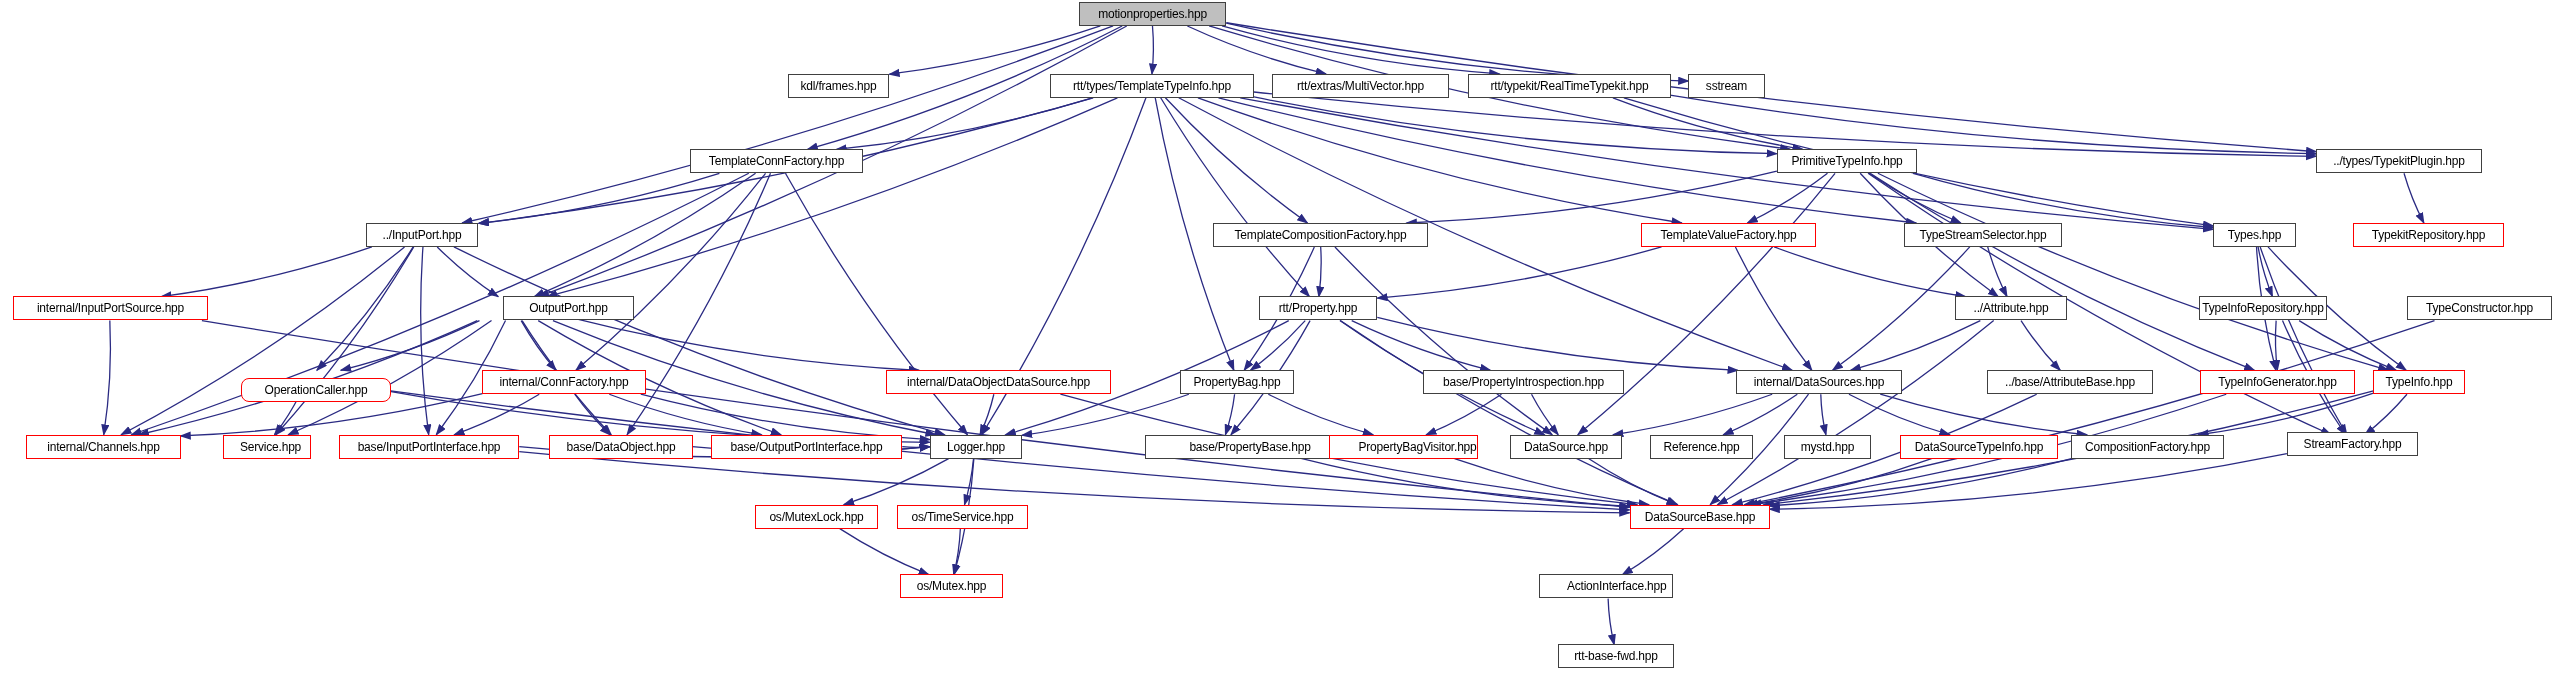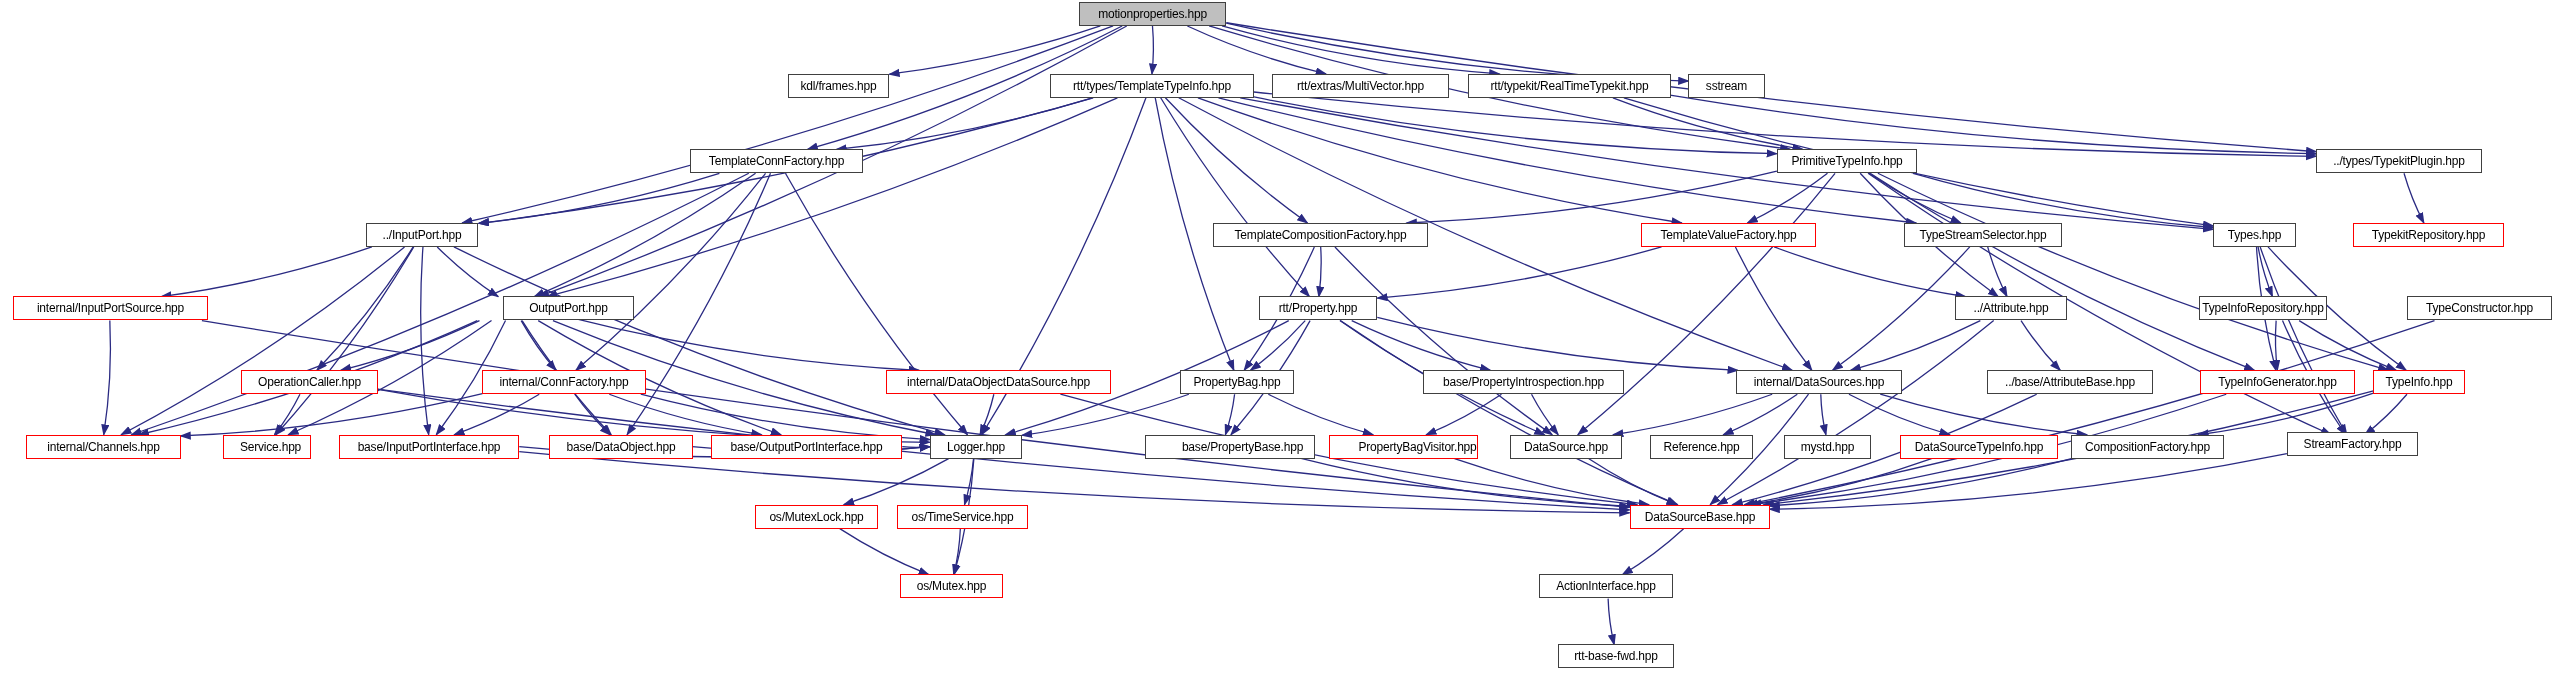--- a/index.html
+++ b/index.html
@@ -250,21 +250,21 @@
     </div>
     <div class="node" style="left: 1955px; top: 296px; width: 112px;">
       <span class="node-label">../Attribute.hpp</span>
     </div>
     <div class="node" style="left: 2199px; top: 296px; width: 128px;">
       <span class="node-label">TypeInfoRepository.hpp</span>
     </div>
     <div class="node" style="left: 2407px; top: 296px; width: 145px;">
       <span class="node-label">TypeConstructor.hpp</span>
     </div>
-    <div class="node red" style="left: 241px; top: 370px; width: 137px;">
+    <div class="node red" style="left: 241px; top: 378px; width: 150px; border-radius: 8px;">
       <span class="node-label">OperationCaller.hpp</span>
     </div>
     <div class="node red" style="left: 482px; top: 370px; width: 164px;">
       <span class="node-label">internal/ConnFactory.hpp</span>
     </div>
     <div class="node red" style="left: 886px; top: 370px; width: 225px;">
       <span class="node-label">internal/DataObjectDataSource.hpp</span>
     </div>
     <div class="node" style="left: 1180px; top: 370px; width: 114px;">
       <span class="node-label">PropertyBag.hpp</span>
@@ -295,21 +295,21 @@
     </div>
     <div class="node red" style="left: 549px; top: 435px; width: 144px;">
       <span class="node-label">base/DataObject.hpp</span>
     </div>
     <div class="node red" style="left: 711px; top: 435px; width: 191px;">
       <span class="node-label">base/OutputPortInterface.hpp</span>
     </div>
     <div class="node" style="left: 930px; top: 435px; width: 92px;">
       <span class="node-label">Logger.hpp</span>
     </div>
-    <div class="node" style="left: 1145px; top: 435px; width: 170px; padding-left: 25px;">
+    <div class="node" style="left: 1145px; top: 435px; width: 185px; padding-left: 25px;">
       <span class="node-label">base/PropertyBase.hpp</span>
     </div>
     <div class="node red" style="left: 1329px; top: 435px; width: 149px; padding-left: 28px;">
       <span class="node-label">PropertyBagVisitor.hpp</span>
     </div>
     <div class="node" style="left: 1510px; top: 435px; width: 112px;">
       <span class="node-label">DataSource.hpp</span>
     </div>
     <div class="node" style="left: 1650px; top: 435px; width: 103px;">
       <span class="node-label">Reference.hpp</span>
@@ -331,20 +331,20 @@
     </div>
     <div class="node red" style="left: 897px; top: 505px; width: 131px;">
       <span class="node-label">os/TimeService.hpp</span>
     </div>
     <div class="node red" style="left: 1630px; top: 505px; width: 140px;">
       <span class="node-label">DataSourceBase.hpp</span>
     </div>
     <div class="node red" style="left: 900px; top: 574px; width: 103px;">
       <span class="node-label">os/Mutex.hpp</span>
     </div>
-    <div class="node" style="left: 1539px; top: 574px; width: 134px;">
+    <div class="node" style="left: 1539px; top: 574px; width: 134px; justify-content: flex-end;">
       <span class="node-label">ActionInterface.hpp</span>
     </div>
     <div class="node" style="left: 1558px; top: 644px; width: 116px;">
       <span class="node-label">rtt-base-fwd.hpp</span>
     </div>
   </div>
 
 
 </body></html>

